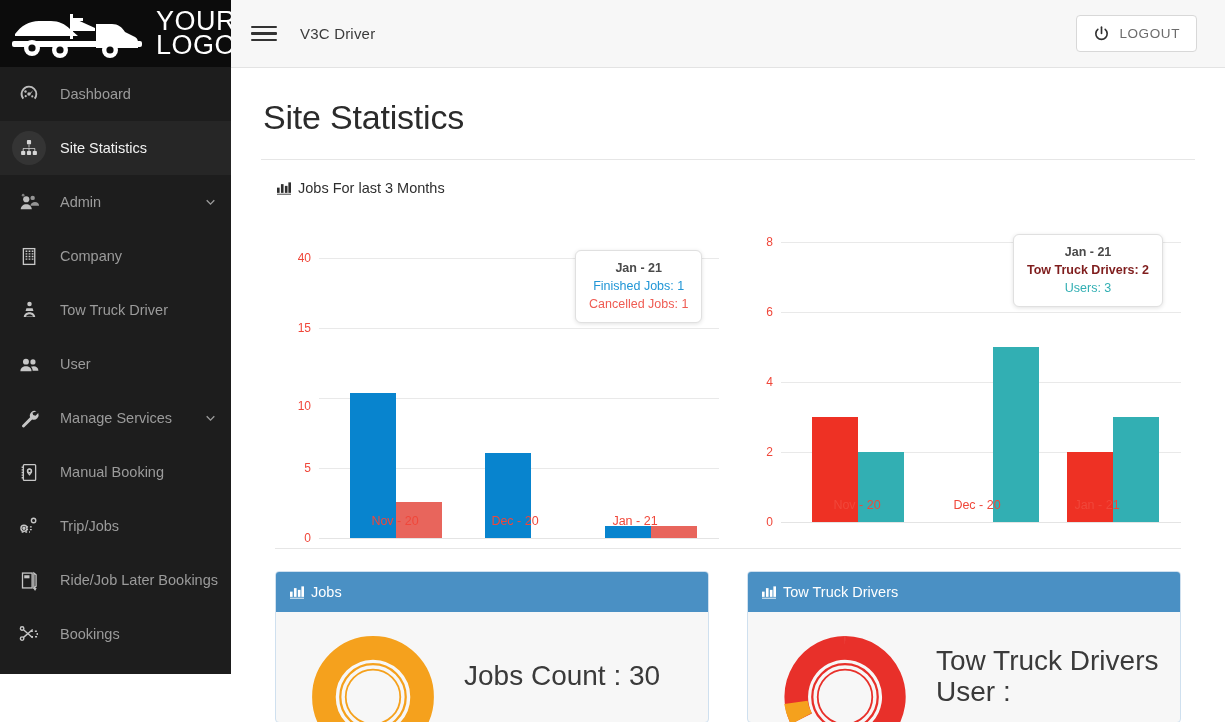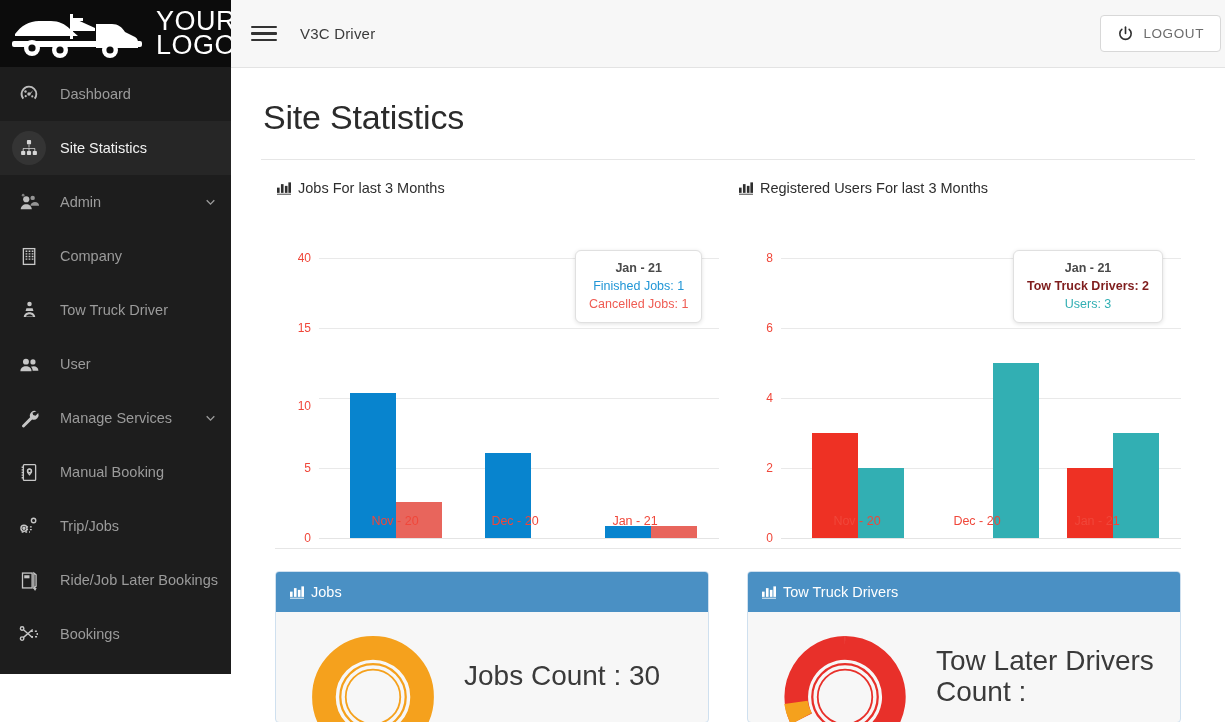--- a/index.html
+++ b/index.html
@@ -41,21 +41,21 @@
   }
   .nav-item.active .nav-ico { background:#343434; }
   .nav-ico svg { display:block; }
   .nav-label { flex:1; white-space:nowrap; }
   .chev { flex:none; opacity:.85; }
 
   
   .main { flex:1; height:722px; display:flex; flex-direction:column; background:#fff; }
   .topbar {
     height:68px; background:#f7f7f7; border-bottom:1px solid #e3e3e3;
-    display:flex; align-items:center; padding:0 4px 0 16px; flex:none;
+    display:flex; align-items:center; padding:0 28px 0 16px; flex:none;
   }
   .hamburger { width:34px; height:34px; display:flex; flex-direction:column;
     justify-content:center; gap:4px; cursor:pointer; padding:0 4px; }
   .hamburger i { display:block; height:2.5px; background:#333; border-radius:1px; }
   .brand { margin-left:19px; font-size:15px; color:#3b3b3b; letter-spacing:.2px; }
   .spacer { flex:1; }
   .logout {
     display:flex; align-items:center; gap:9px; background:#fff;
     border:1px solid #d8d8d8; border-radius:4px; padding:9px 16px;
     font-size:13.5px; color:#6c6c6c; letter-spacing:.6px; cursor:pointer;
@@ -379,30 +379,20 @@
 
             <div class="tooltip" style="left:300px; top:30px;">
               <div class="tt-title">Jan - 21</div>
               <div class="tt-row" style="color:#2196d6;">Finished Jobs: 1</div>
               <div class="tt-row" style="color:#ef5b52;">Cancelled Jobs: 1</div>
             </div>
           </div>
         </div>
 
         <div class="chart-block">
-          <div class="chart-head">
-            <svg class="bar-ico" width="14" height="13" viewBox="0 0 16 14" fill="#2e2e2e">
-              <rect x="0" y="6" width="3" height="6"></rect>
-                <rect x="4.5" y="2" width="3" height="10"></rect>
-              <rect x="9" y="4" width="3" height="8"></rect>
-                <rect x="13" y="0" width="3" height="12"></rect>
-              <rect x="0" y="13" width="16" height="1"></rect>
-            </svg>
-            <span>Registered Users For last 3 Months</span>
-          </div>
           <div class="plot">
             <div class="grid-line" style="top:38px;"></div>
             <div class="grid-line" style="top:108px;"></div>
             <div class="grid-line" style="top:178px;"></div>
             <div class="grid-line" style="top:248px;"></div>
             <div class="axis-base" style="top:318px;"></div>
 
             <div class="ytick" style="top:318px;">0</div>
             <div class="ytick" style="top:248px;">2</div>
             <div class="ytick" style="top:178px;">4</div>
@@ -478,20 +468,20 @@
             <span>Tow Truck Drivers</span>
           </div>
           <div class="card-body">
             <svg class="donut" width="150" height="100" viewBox="0 0 150 110">
               <path d="M75 24 a54 54 0 0 1 40 90" fill="none" stroke="#E8302A" stroke-width="26"></path>
               <path d="M75 24 a54 54 0 0 0 -48 78" fill="none" stroke="#E8302A" stroke-width="26"></path>
               <path d="M27 102 a54 54 0 0 1 -6 -18" fill="none" stroke="#F5A11D" stroke-width="26"></path>
               <circle cx="75" cy="78" r="36" fill="none" stroke="#E8302A" stroke-width="2.5"></circle>
               <circle cx="75" cy="78" r="30" fill="none" stroke="#E8302A" stroke-width="2"></circle>
             </svg>
-            <div class="card-stat">Tow Later Drivers Count :</div>
+            <div class="card-stat">Tow Truck Drivers User :</div>
           </div>
         </div>
 
       </div>
     </div>
   </section>
 </div>
 
 </body></html>

